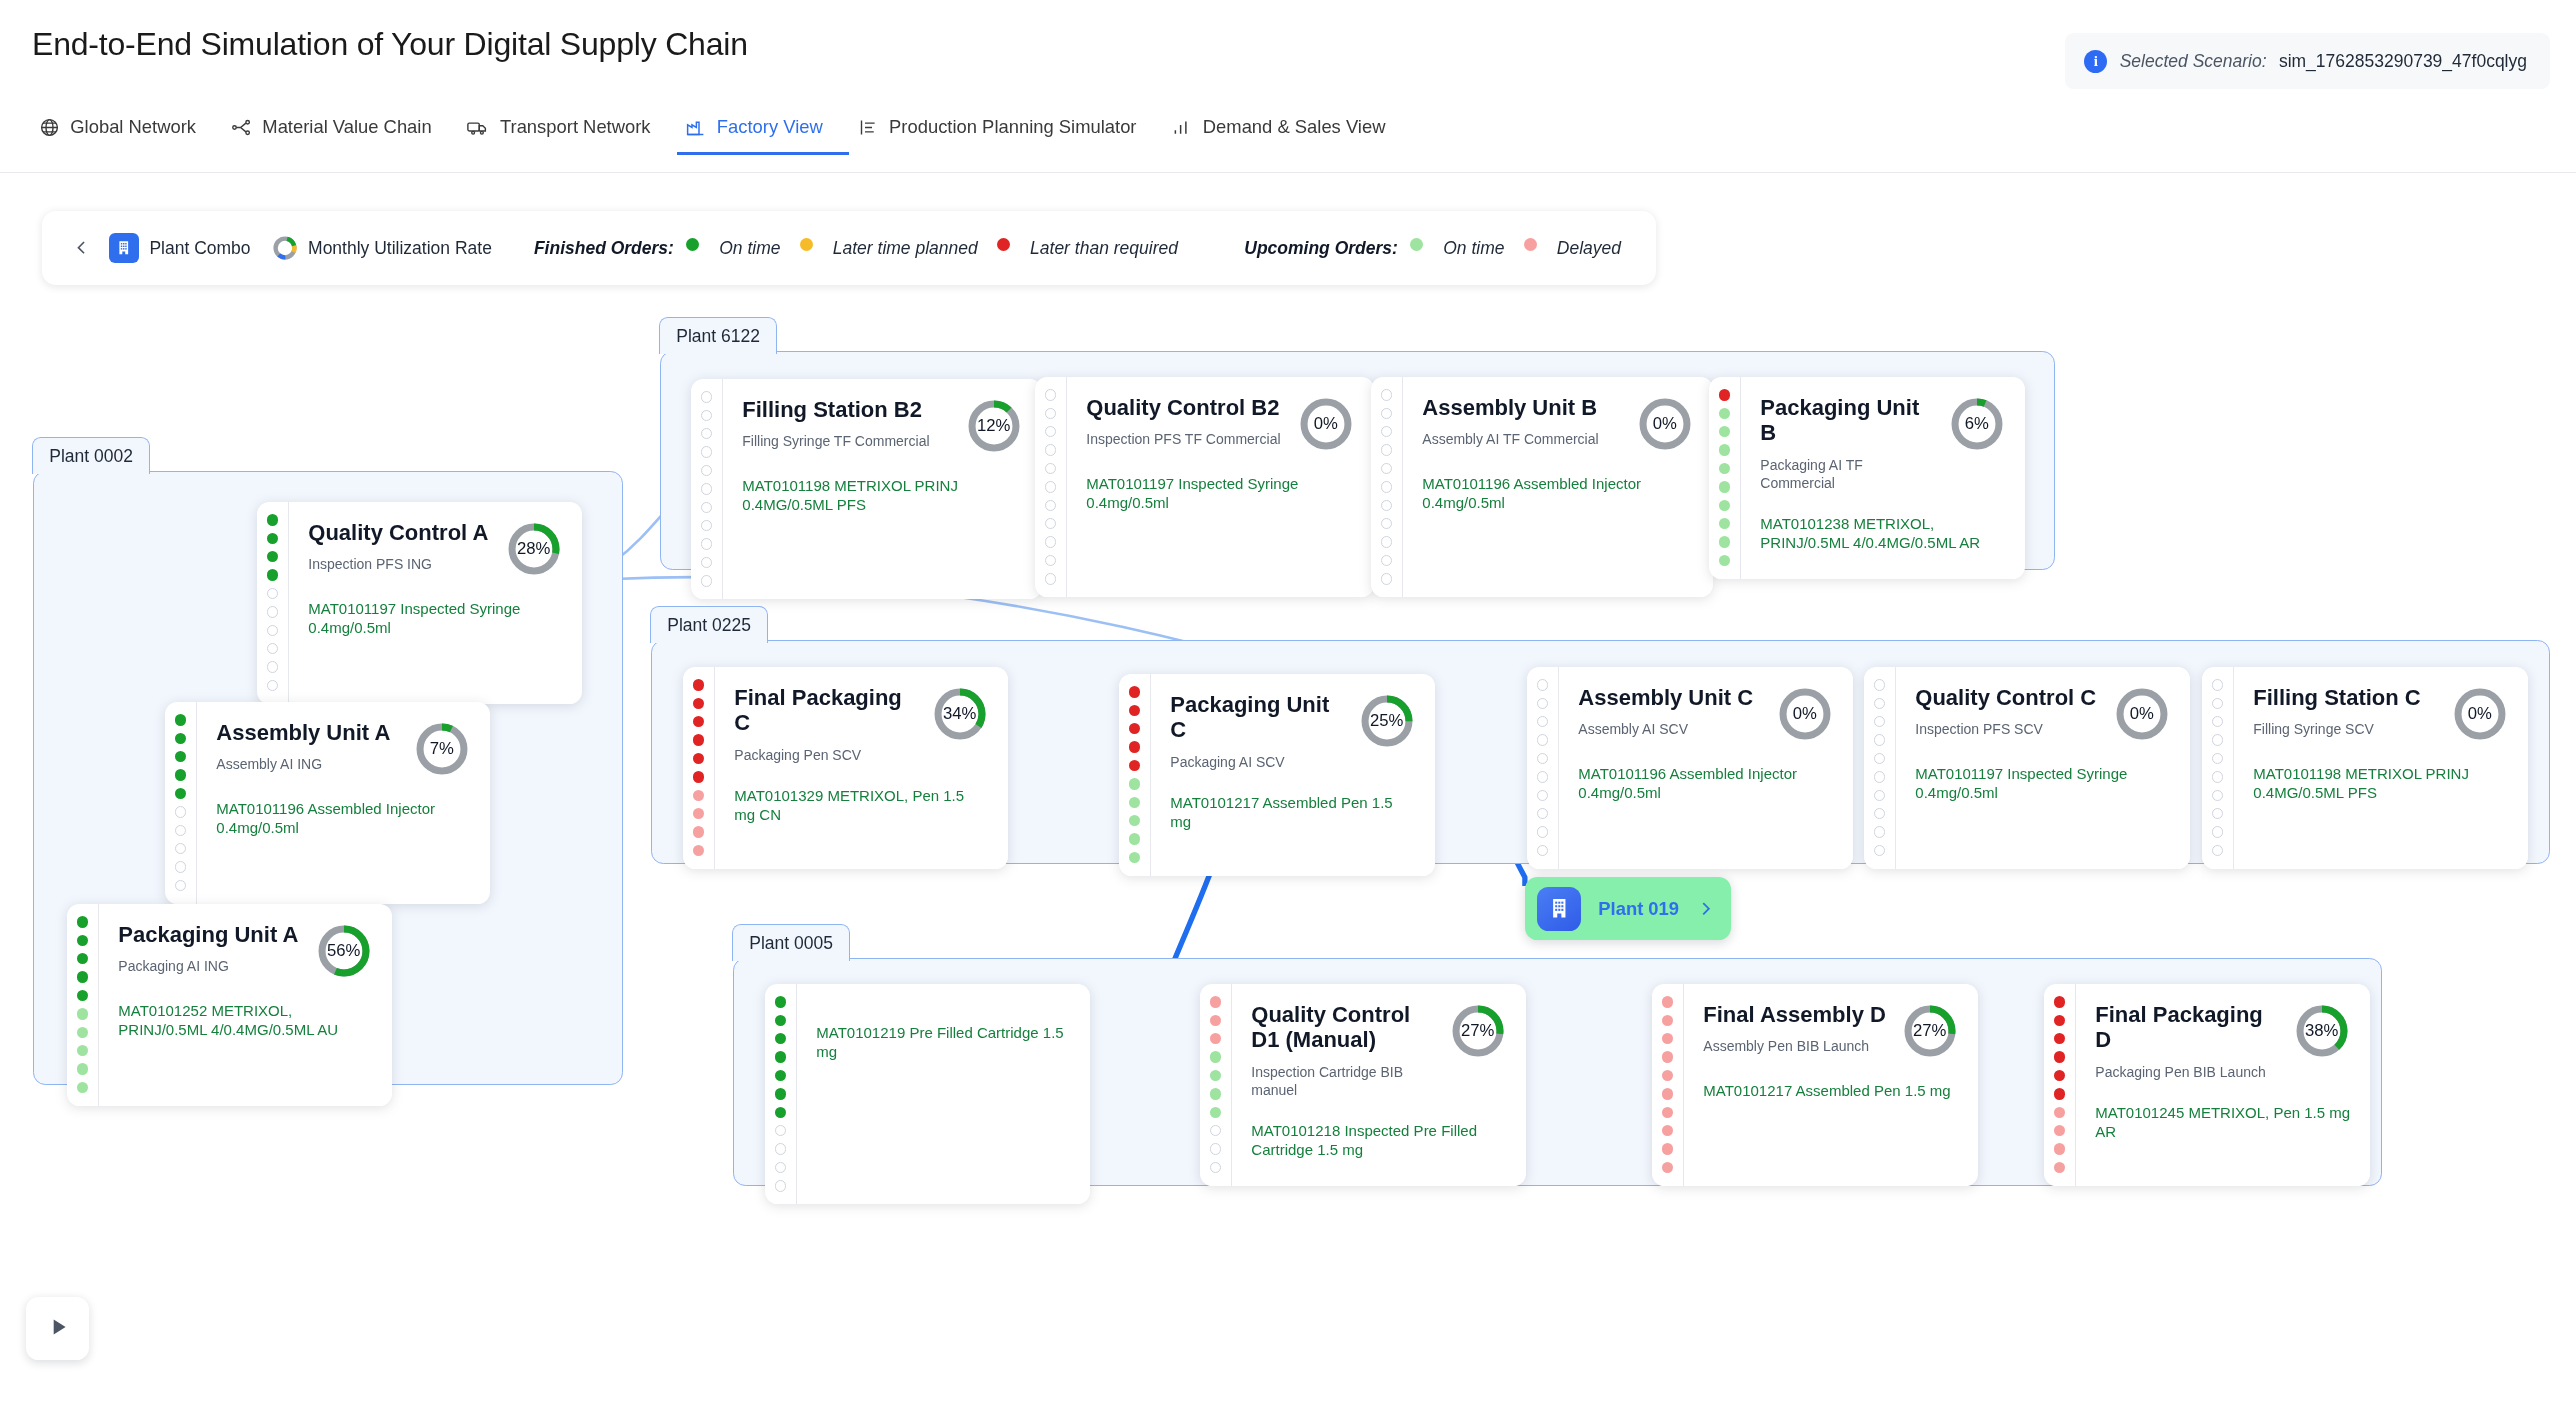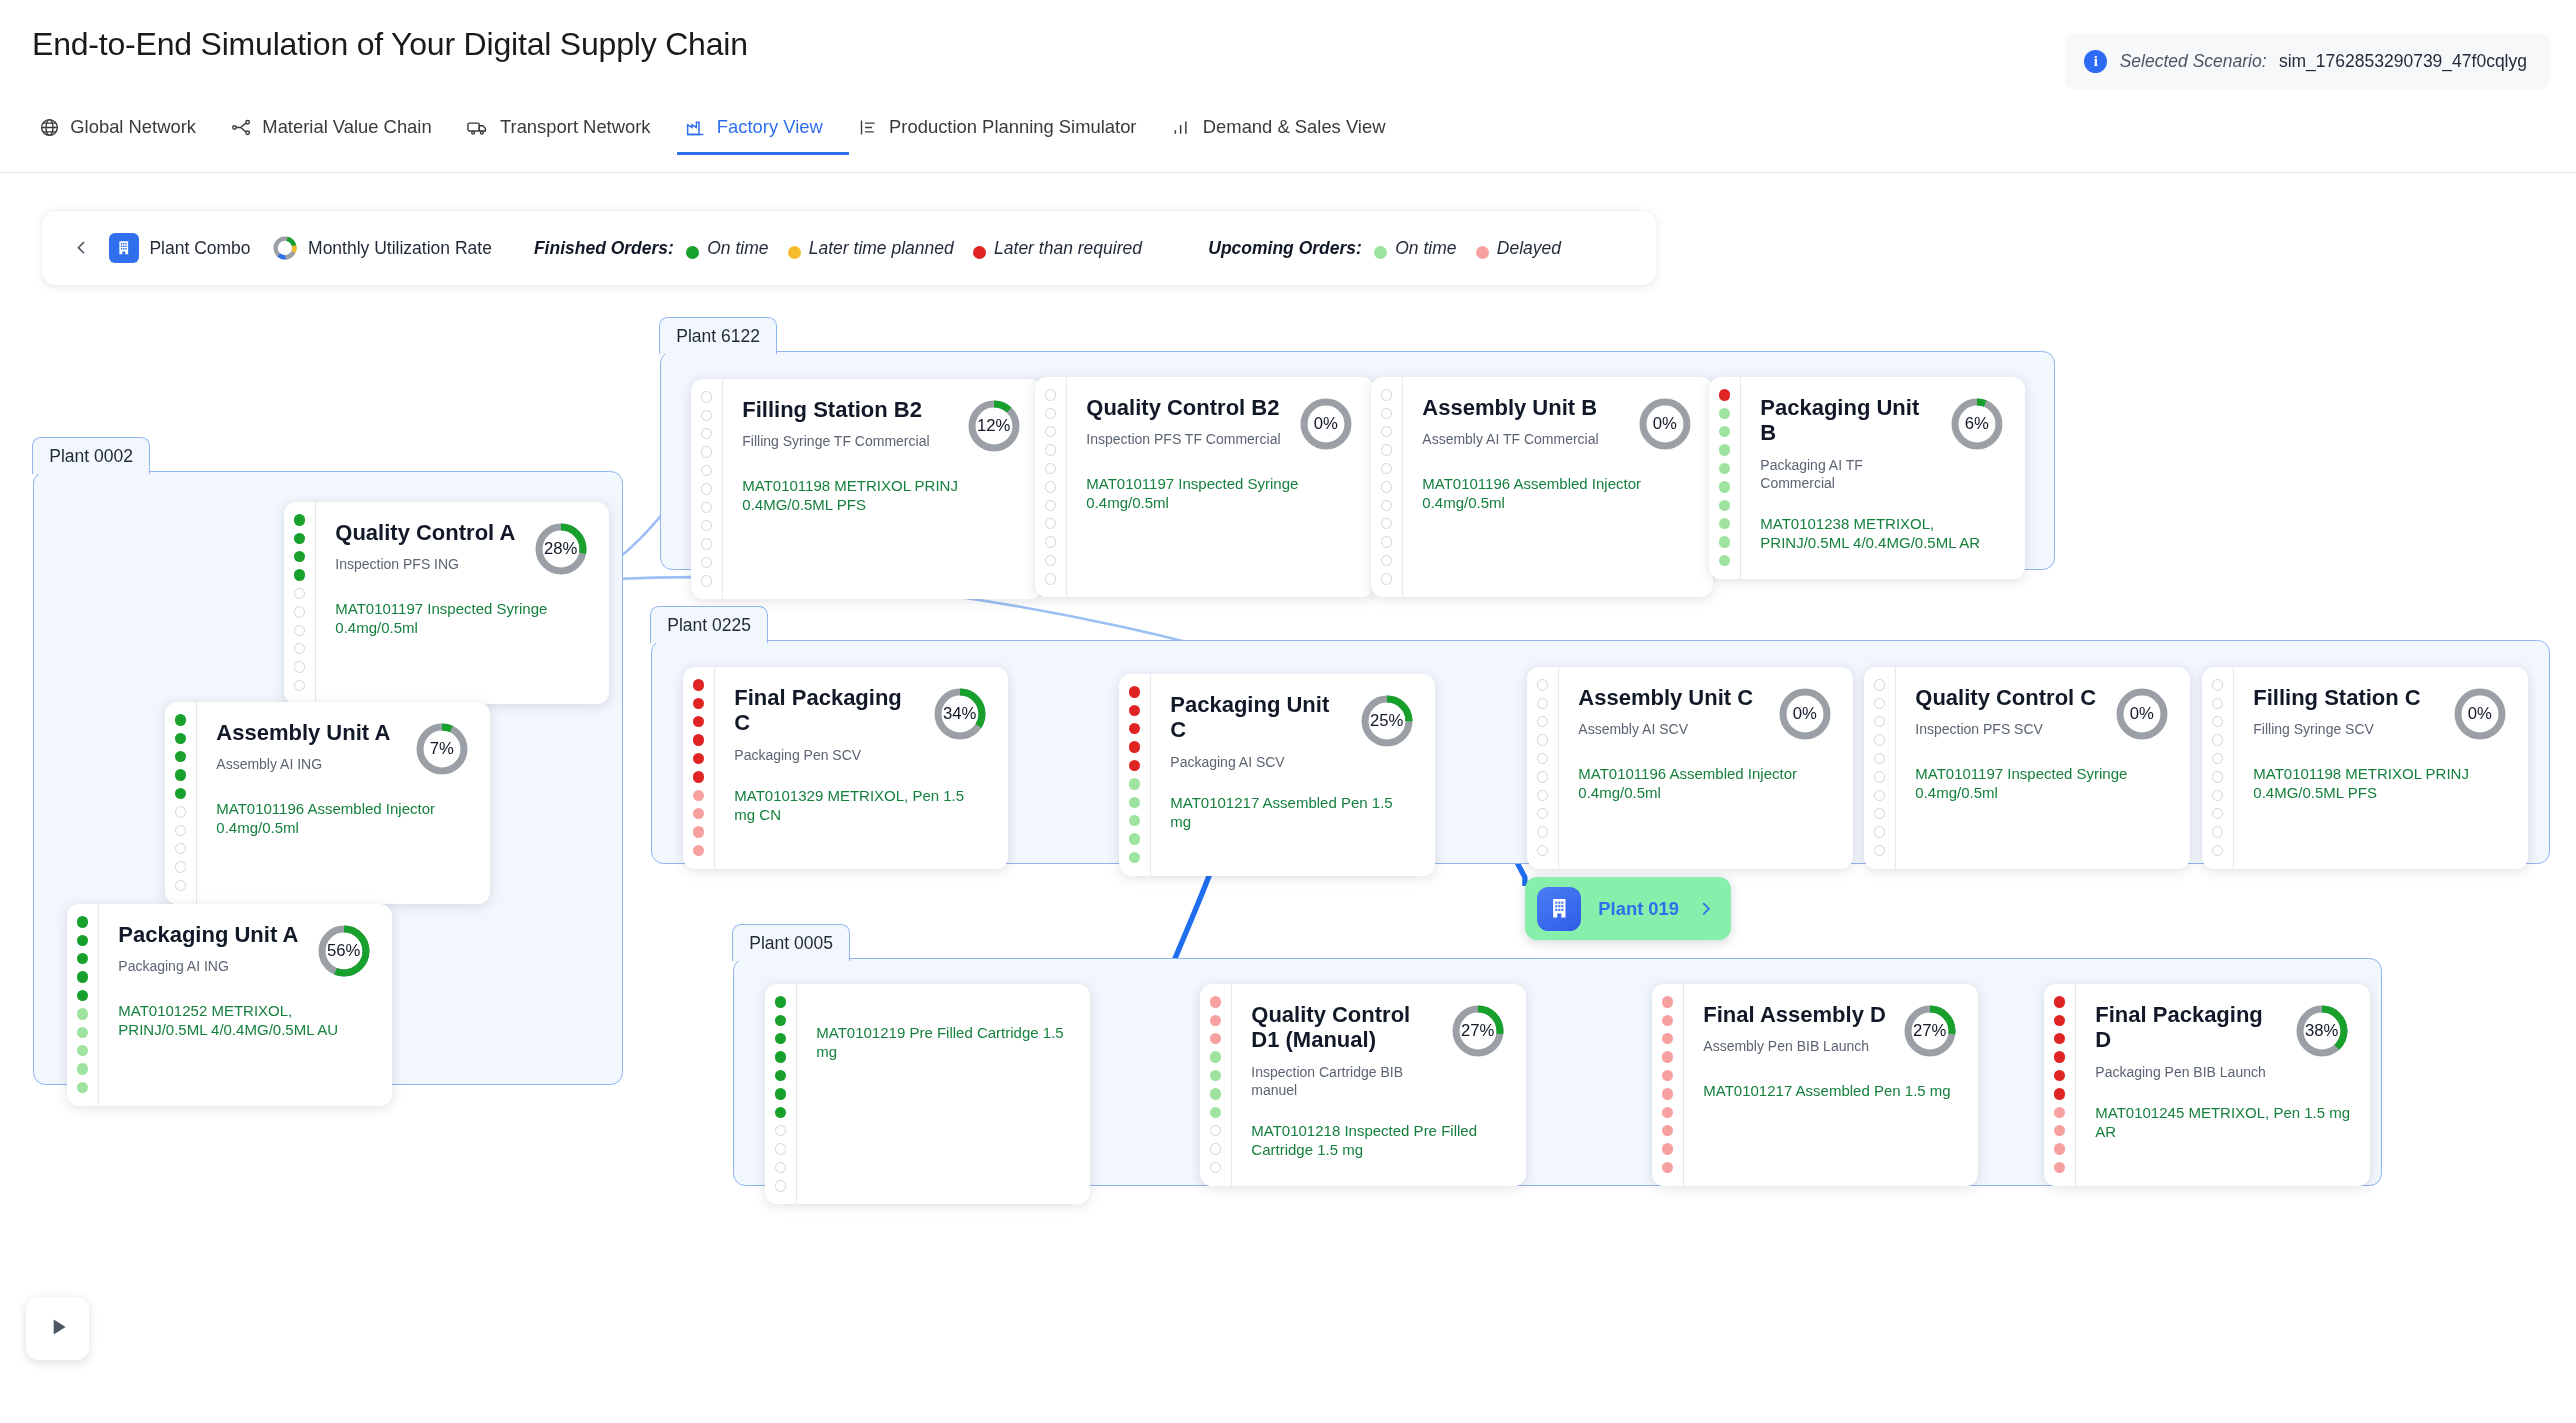--- a/index.html
+++ b/index.html
@@ -68,21 +68,21 @@
     width: 30px; height: 30px; flex: none; margin-left: 12.3px;
     background: #2f6fed; border-radius: 6.1px;
     display: flex; align-items: center; justify-content: center;
   }
   .legend-text { font-size: 17.5px; color: #1f2937; margin-left: 10.5px; white-space: nowrap; }
   .util-icon { width: 26px; height: 26px; flex: none; margin-left: 21px; }
   .legend-group { display: flex; align-items: center; white-space: nowrap; font-style: italic; }
   .legend-group.finished { margin-left: 42px; }
   .legend-group.upcoming { margin-left: 47px; }
   .legend-heading { font-size: 17.5px; font-weight: 700; color: #111827; margin-right: 12.3px; }
-  .legend-item { display: flex; align-items: flex-end; gap: 8px; margin-right: 19.3px; font-size: 17.5px; color: #1f2937; }
+  .legend-item { display: flex; align-items: flex-start; gap: 20px; margin-right: 19.3px; font-size: 17.5px; color: #1f2937; }
   .lg-dot { width: 13px; height: 13px; border-radius: 50%; flex: none; }
 
   
   .plant-box {
     position: absolute;
     background: #f2f6fd;
     border: 1.8px solid #8fb4f2;
     border-radius: 12.3px;
   }
   .plant-tab {
@@ -441,21 +441,21 @@
               </svg>
               <div class="gauge-val">6%</div>
             </div>
           </div>
           <div class="node-mat">MAT0101238 METRIXOL, PRINJ/0.5ML 4/0.4MG/0.5ML AR</div>
         </div>
       </div>
       <div class="plant-box" style="left: 33px; top: 471px; width: 590px; height: 614px;">
         <div class="plant-tab">Plant 0002</div>
       </div>
-      <div class="node" style="left: 284px; top: 502px; width: 325px; min-height: 175px;">
+      <div class="node" style="left: 257px; top: 502px; width: 325px; min-height: 175px;">
         <div class="node-rail">
           <span class="rail-dot" style="background: rgb(23, 160, 44);"></span>
           <span class="rail-dot" style="background: rgb(23, 160, 44);"></span>
           <span class="rail-dot" style="background: rgb(23, 160, 44);"></span>
           <span class="rail-dot" style="background: rgb(23, 160, 44);"></span>
           <span class="rail-dot hollow"></span>
           <span class="rail-dot hollow"></span>
           <span class="rail-dot hollow"></span>
           <span class="rail-dot hollow"></span>
           <span class="rail-dot hollow"></span>

